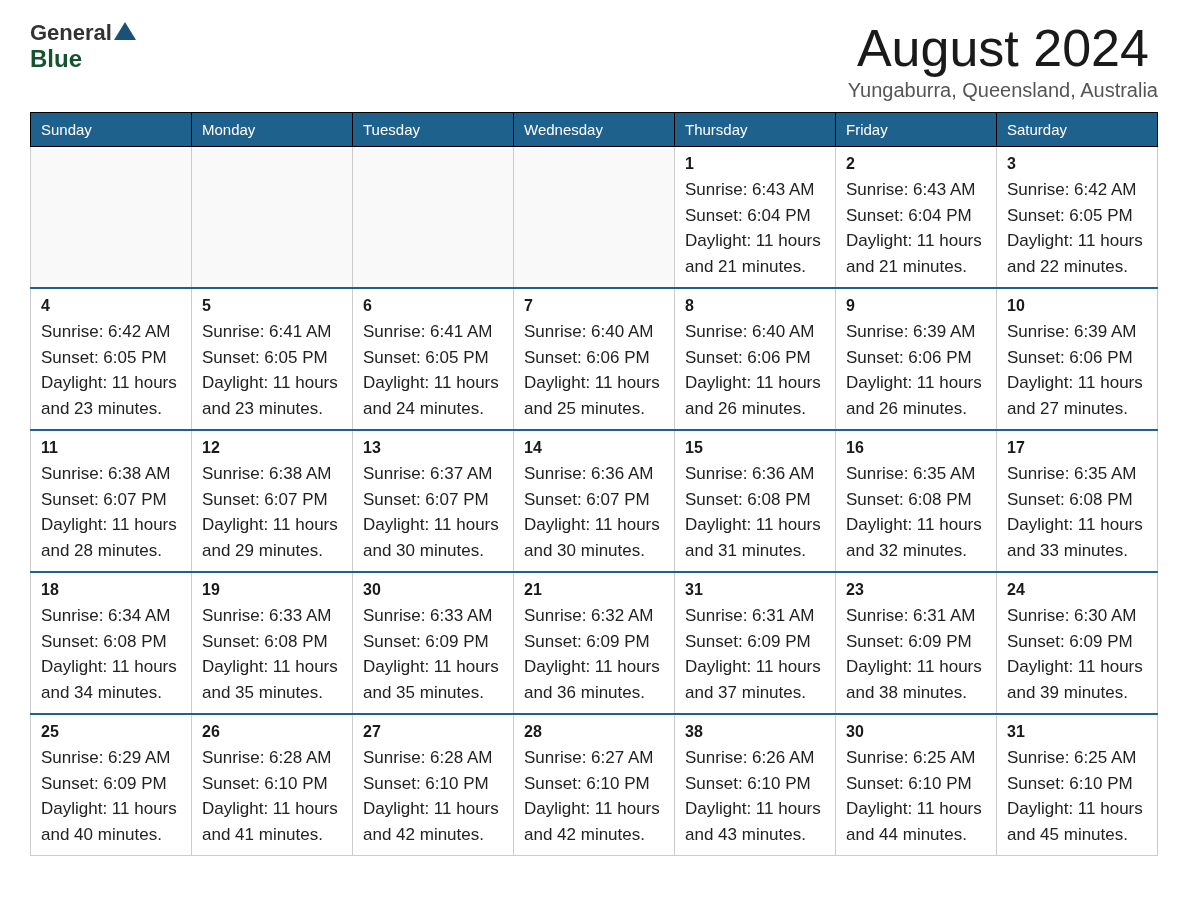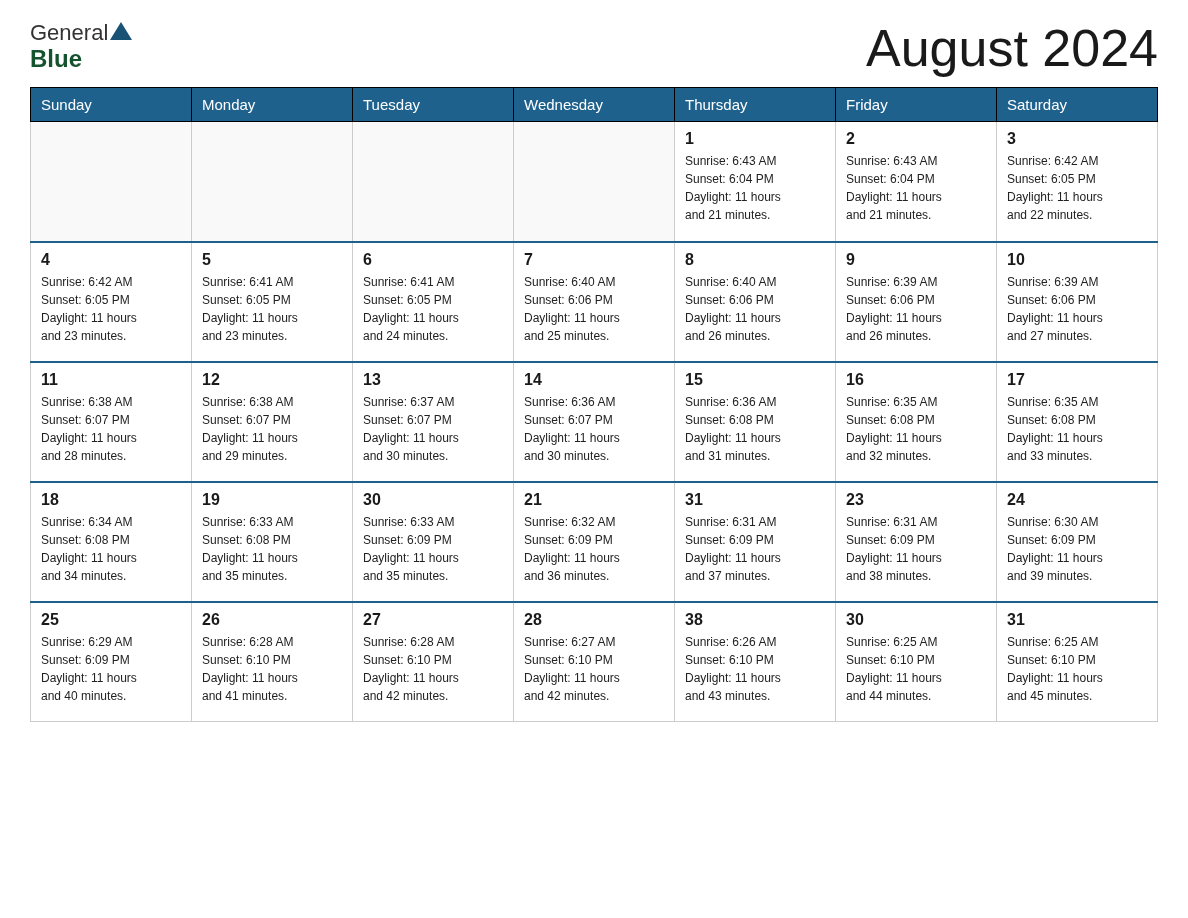--- a/index.html
+++ b/index.html
@@ -16,21 +16,21 @@
       align-items: flex-start;
       margin-bottom: 10px;
     }
     .logo {
       display: flex;
       align-items: center;
       gap: 4px;
     }
     .logo-text-general {
       font-size: 22px;
-      font-weight: normal;
+      font-weight: bold;
       color: #333;
       text-align: right;
     }
     .logo-text-blue {
       font-size: 24px;
       font-weight: bold;
       color: #14532d;
     }
     .logo-block {
       display: flex;
@@ -79,21 +79,21 @@
       width: calc(100% / 7);
     }
     .day-number {
       font-size: 16px;
       font-weight: bold;
       color: #1a1a1a;
       display: block;
       margin-bottom: 4px;
     }
     .day-info {
-      font-size: 12px;
+      font-size: 17px;
       color: #222;
       line-height: 1.5;
     }
     .empty-cell {
       background: #f9f9f9;
     }
     .row-divider td {
       border-top: 2px solid #1f618d;
     }
   </style>
@@ -111,20 +111,21 @@
           </svg>
         </span>
       </div>
       <div>
         <span class="logo-text-blue">Blue</span>
       </div>
     </div>
   </div>
   <div class="title-block">
     <div class="title-month">August 2024</div>
+    <div class="title-location">Yungaburra, Queensland, Australia</div>
   </div>
 </div>
 
 <table class="calendar-table">
   <thead>
     <tr>
     <th>Sunday</th>
         <th>Monday</th>
         <th>Tuesday</th>
         <th>Wednesday</th>

